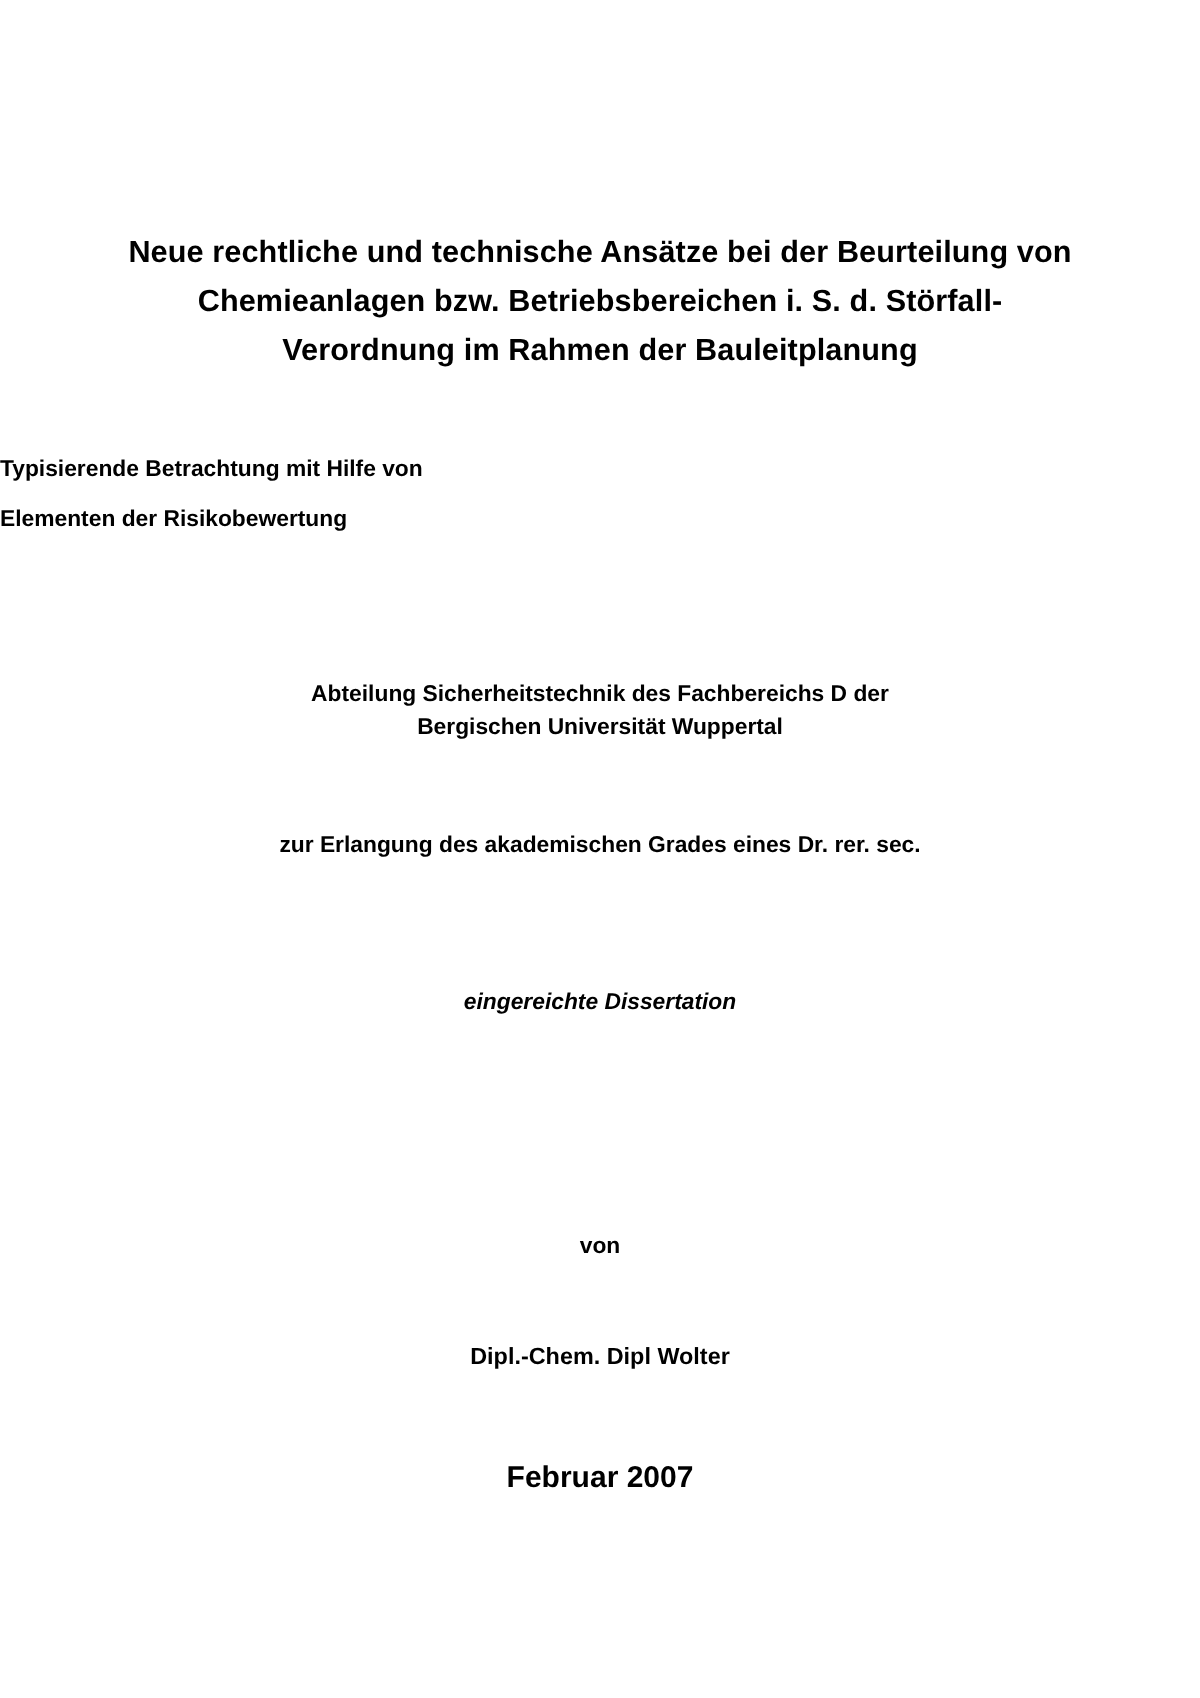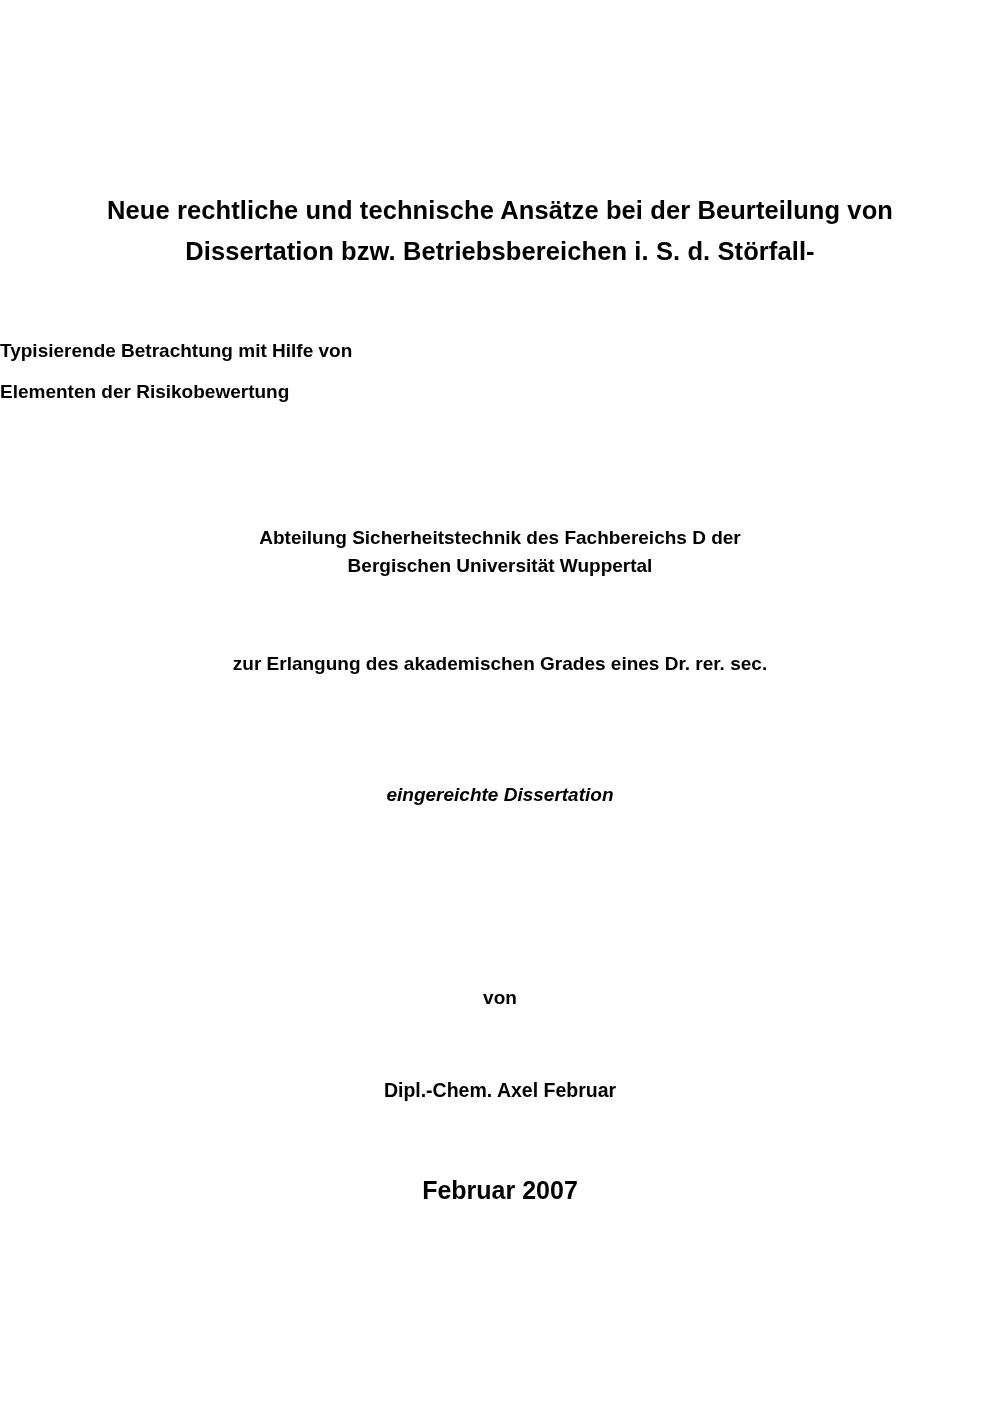--- a/index.html
+++ b/index.html
@@ -89,37 +89,38 @@
   }
 </style>
 </head>
 <body>
 
 <div class="page">
   <div class="content">
 
     <div class="title-block">
       <div class="line">Neue rechtliche und technische Ansätze bei der Beurteilung von</div>
-      <div class="line">Dissertation bzw. Betriebsbereichen i. S. d. Störfall-</div>
+      <div class="line">Chemieanlagen bzw. Betriebsbereichen i. S. d. Störfall-</div>
+      <div class="line">Verordnung im Rahmen der Bauleitplanung</div>
     </div>
 
     <div class="subtitle-block">
       <div class="line">Typisierende Betrachtung mit Hilfe von</div>
       <div class="line">Elementen der Risikobewertung</div>
     </div>
 
     <div class="faculty-block">
       <div class="line">Abteilung Sicherheitstechnik des Fachbereichs D der</div>
       <div class="line">Bergischen Universität Wuppertal</div>
     </div>
 
     <div class="degree-block">zur Erlangung des akademischen Grades eines Dr. rer. sec.</div>
 
     <div class="doctype-block">eingereichte Dissertation</div>
 
     <div class="by-block">von</div>
 
-    <div class="author-block">Dipl.-Chem. Axel Februar</div>
+    <div class="author-block">Dipl.-Chem. Dipl Wolter</div>
 
     <div class="date-block">Februar 2007</div>
 
   </div>
 </div>
 
 </body></html>

